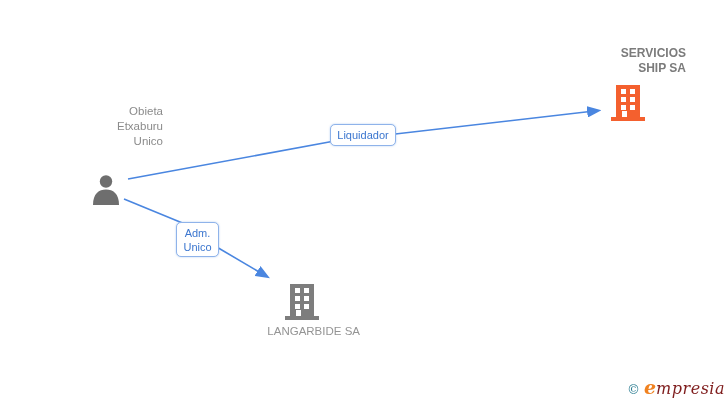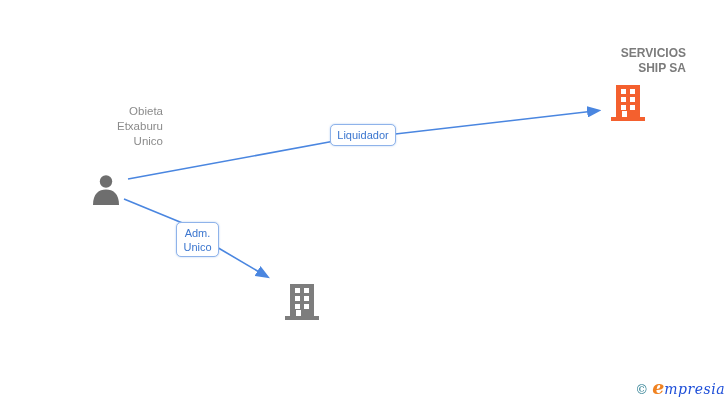--- a/index.html
+++ b/index.html
@@ -60,21 +60,21 @@
     position: absolute;
     right: 3px;
     bottom: 2px;
     z-index: 2;
     font-family: "DejaVu Serif", serif;
     font-style: italic;
     white-space: nowrap;
   }
   .logo .copy { color: #2e7f93; font-size: 13px; font-style: normal; margin-right: 4px; }
   .logo .brand-e { color: #f08220; font-size: 19px; font-weight: bold; }
-  .logo .brand-rest { color: #1d4ed8; font-size: 14px; letter-spacing: 0.5px; text-align: center; }
+  .logo .brand-rest { color: #7f1d1d; font-size: 16px; letter-spacing: 0.5px; text-align: center; }
 </style>
 </head>
 <body>
 
 <div class="canvas">
 
   <svg width="0" height="0" style="position:absolute" aria-hidden="true">
     <defs>
       <g id="building-shape">
         <rect x="0" y="32" width="34" height="4"></rect>
@@ -136,18 +136,21 @@
     <svg width="34" height="36" viewBox="0 0 34 36">
       <use href="#building-shape" fill="#f4602e"></use>
     </svg>
   </div>
 
   <div class="building-wrap building-langarbide">
     <svg width="34" height="36" viewBox="0 0 34 36">
       <use href="#building-shape" fill="#7d7d7d"></use>
     </svg>
   </div>
+  <div class="node-text company-name-langarbide">
+    <span>LANGARBIDE SA</span>
+  </div>
 
   <div class="logo">
     <span class="copy">©</span><span class="brand-e">e</span><span class="brand-rest">mpresia</span>
   </div>
 
 </div>
 
 </body></html>

